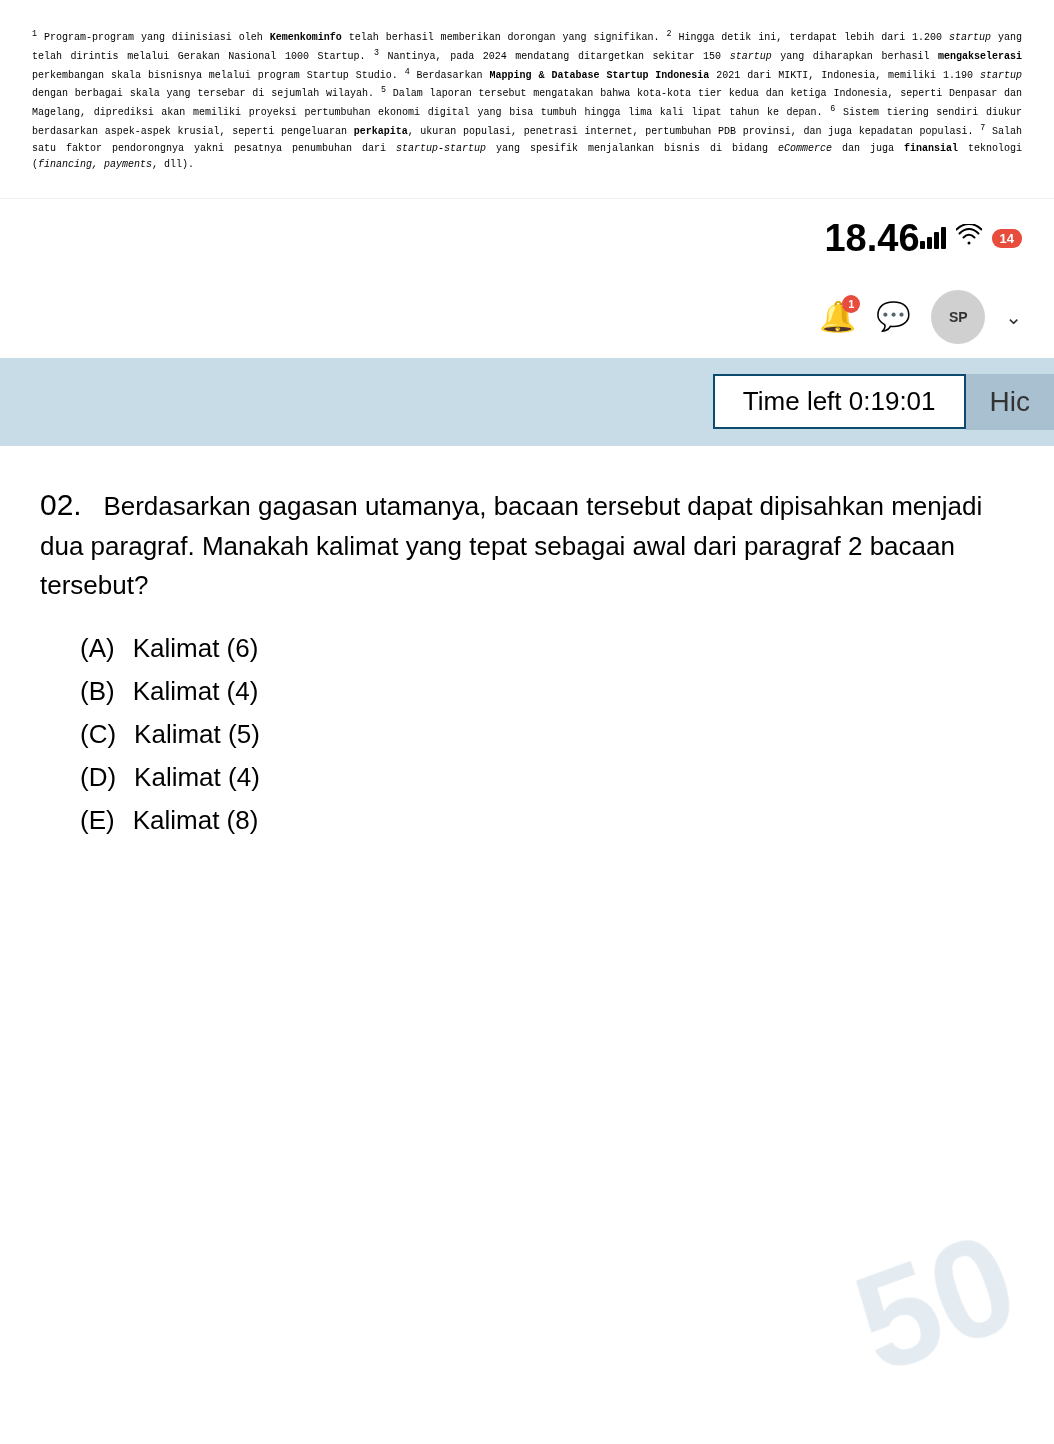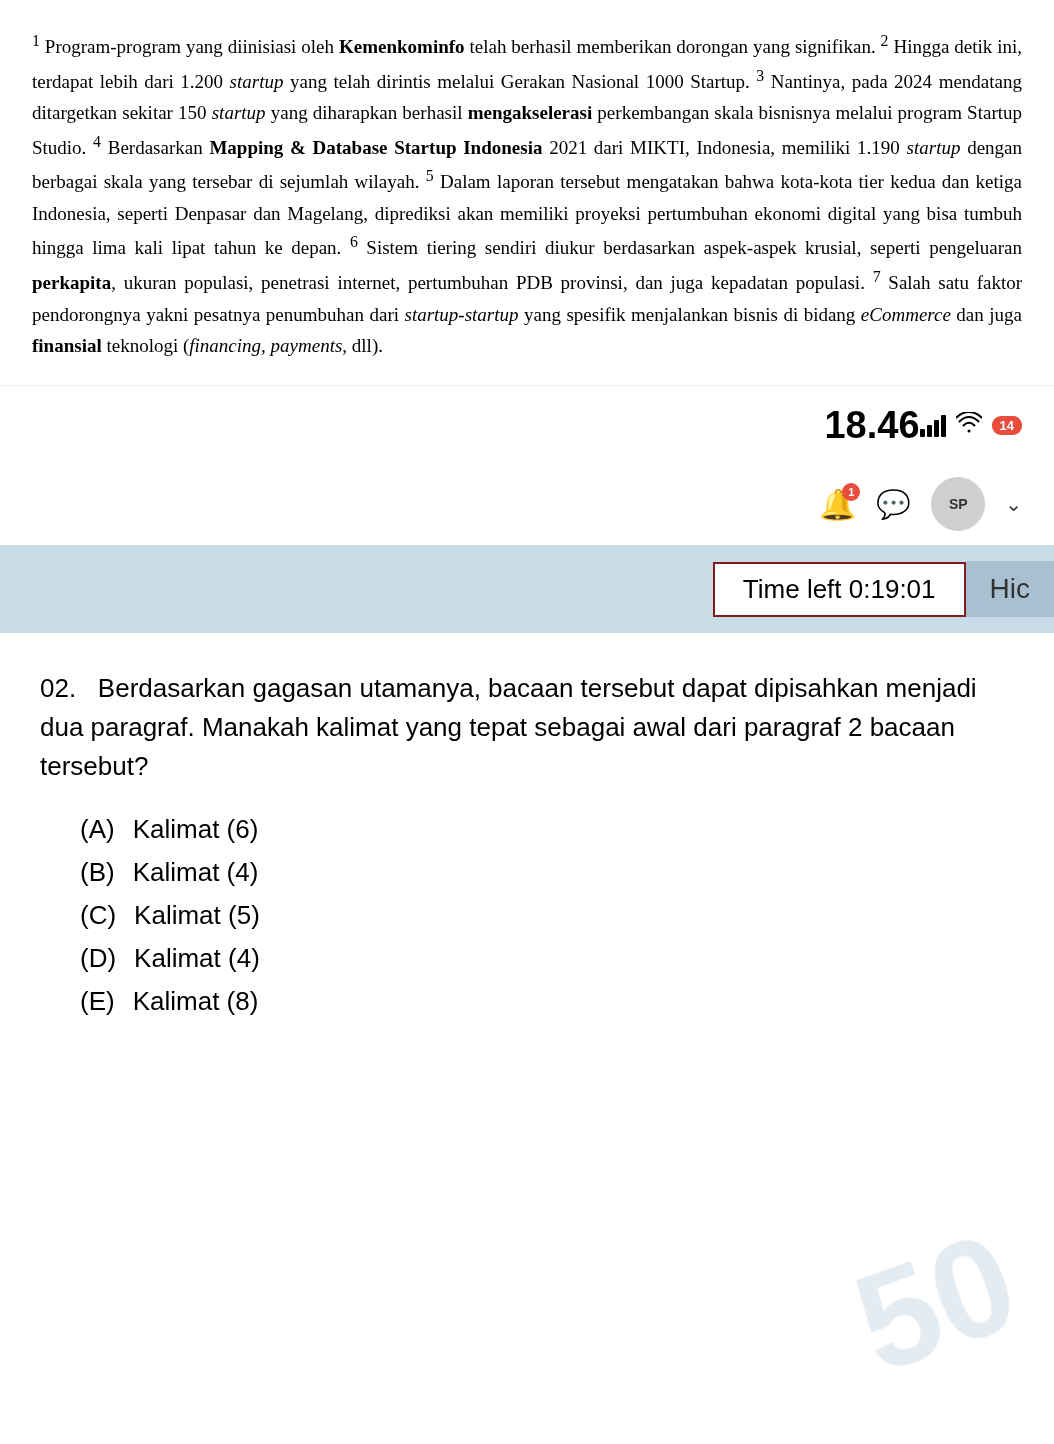--- a/index.html
+++ b/index.html
@@ -16,22 +16,22 @@
       padding: 28px 32px 24px 32px;
       background: #fff;
     }
     .passage-title {
       font-family: Arial, sans-serif;
       font-size: 15px;
       font-weight: bold;
       margin-bottom: 8px;
     }
     .passage-text {
-      font-family: Liberation Serif, serif;
-      font-size: 19px;
+      font-family: Liberation Mono, monospace;
+      font-size: 10px;
       line-height: 1.65;
       color: #000;
       text-align: justify;
     }
     .passage-text strong {
       font-weight: bold;
     }
     .passage-text em {
       font-style: italic;
     }
@@ -140,21 +140,21 @@
     
     .timer-bar {
       background: #c8dce8;
       padding: 16px 0 16px 0;
       display: flex;
       align-items: center;
       justify-content: flex-end;
       gap: 0;
     }
     .timer-box {
-      border: 2px solid #7f1d1d;
+      border: 2px solid #0c4a6e;
       padding: 10px 28px;
       font-size: 26px;
       font-family: Arial, sans-serif;
       color: #000;
       background: #fff;
       margin-right: 0;
     }
     .hide-btn {
       background: #a8c0d0;
       border: none;
@@ -172,21 +172,21 @@
       background: #fff;
     }
     .question-text {
       font-size: 26px;
       font-family: Arial, sans-serif;
       color: #000;
       line-height: 1.5;
       margin-bottom: 28px;
     }
     .question-number {
-      font-size: 26px;
+      font-size: 30px;
       font-family: Arial, sans-serif;
       font-weight: normal;
     }
     .options-list {
       list-style: none;
       padding-left: 0;
     }
     .option-item {
       font-size: 26px;
       font-family: Arial, sans-serif;

